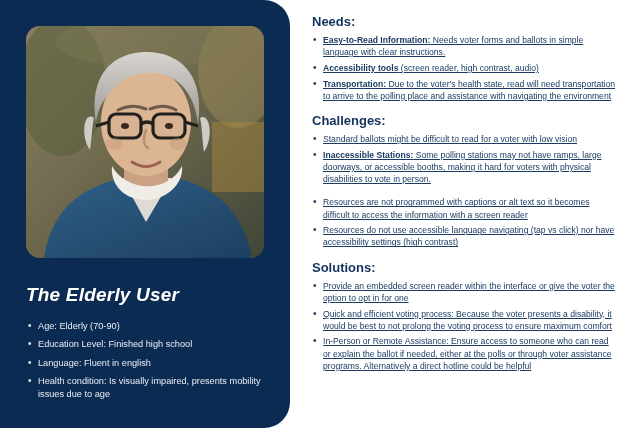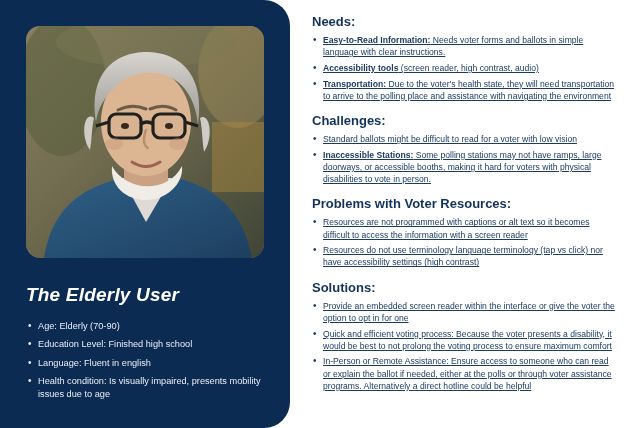--- a/index.html
+++ b/index.html
@@ -179,37 +179,36 @@
     </ul>
   </div>
 
   <div class="right-panel">
 
     <div class="section">
       <div class="section-title">Needs:</div>
       <ul>
         <li><span class="lead">Easy-to-Read Information:</span><span> Needs voter forms and ballots in simple language with clear instructions.</span></li>
         <li><span class="lead">Accessibility tools</span><span> (screen reader, high contrast, audio)</span></li>
-        <li><span class="lead">Transportation:</span><span> Due to the voter's health state, they will need transportation to arrive to the polling place and assistance with navigating the environment</span></li>
+        <li><span class="lead">Transportation:</span><span> Due to the voter's health state, read will need transportation to arrive to the polling place and assistance with navigating the environment</span></li>
       </ul>
     </div>
 
     <div class="section">
       <div class="section-title">Challenges:</div>
       <ul>
         <li><span class="lead"></span><span>Standard ballots might be difficult to read for a voter with low vision</span></li>
         <li><span class="lead">Inaccessible Stations:</span><span> Some polling stations may not have ramps, large doorways, or accessible booths, making it hard for voters with physical disabilities to vote in person.</span></li>
       </ul>
     </div>
 
     <div class="section">
-      <div class="section-title">Problems with Voter Resources:</div>
       <ul>
         <li><span class="lead"></span><span>Resources are not programmed with captions or alt text so it becomes difficult to access the information with a screen reader</span></li>
-        <li><span class="lead"></span><span>Resources do not use terminology language terminology (tap vs click) nor have accessibility settings (high contrast)</span></li>
+        <li><span class="lead"></span><span>Resources do not use accessible language navigating (tap vs click) nor have accessibility settings (high contrast)</span></li>
       </ul>
     </div>
 
     <div class="section">
       <div class="section-title">Solutions:</div>
       <ul>
         <li><span class="lead"></span><span>Provide an embedded screen reader within the interface or give the voter the option to opt in for one</span></li>
         <li><span class="lead"></span><span>Quick and efficient voting process: Because the voter presents a disability, it would be best to not prolong the voting process to ensure maximum comfort</span></li>
         <li><span class="lead"></span><span>In-Person or Remote Assistance: Ensure access to someone who can read or explain the ballot if needed, either at the polls or through voter assistance programs. Alternatively a direct hotline could be helpful</span></li>
       </ul>

